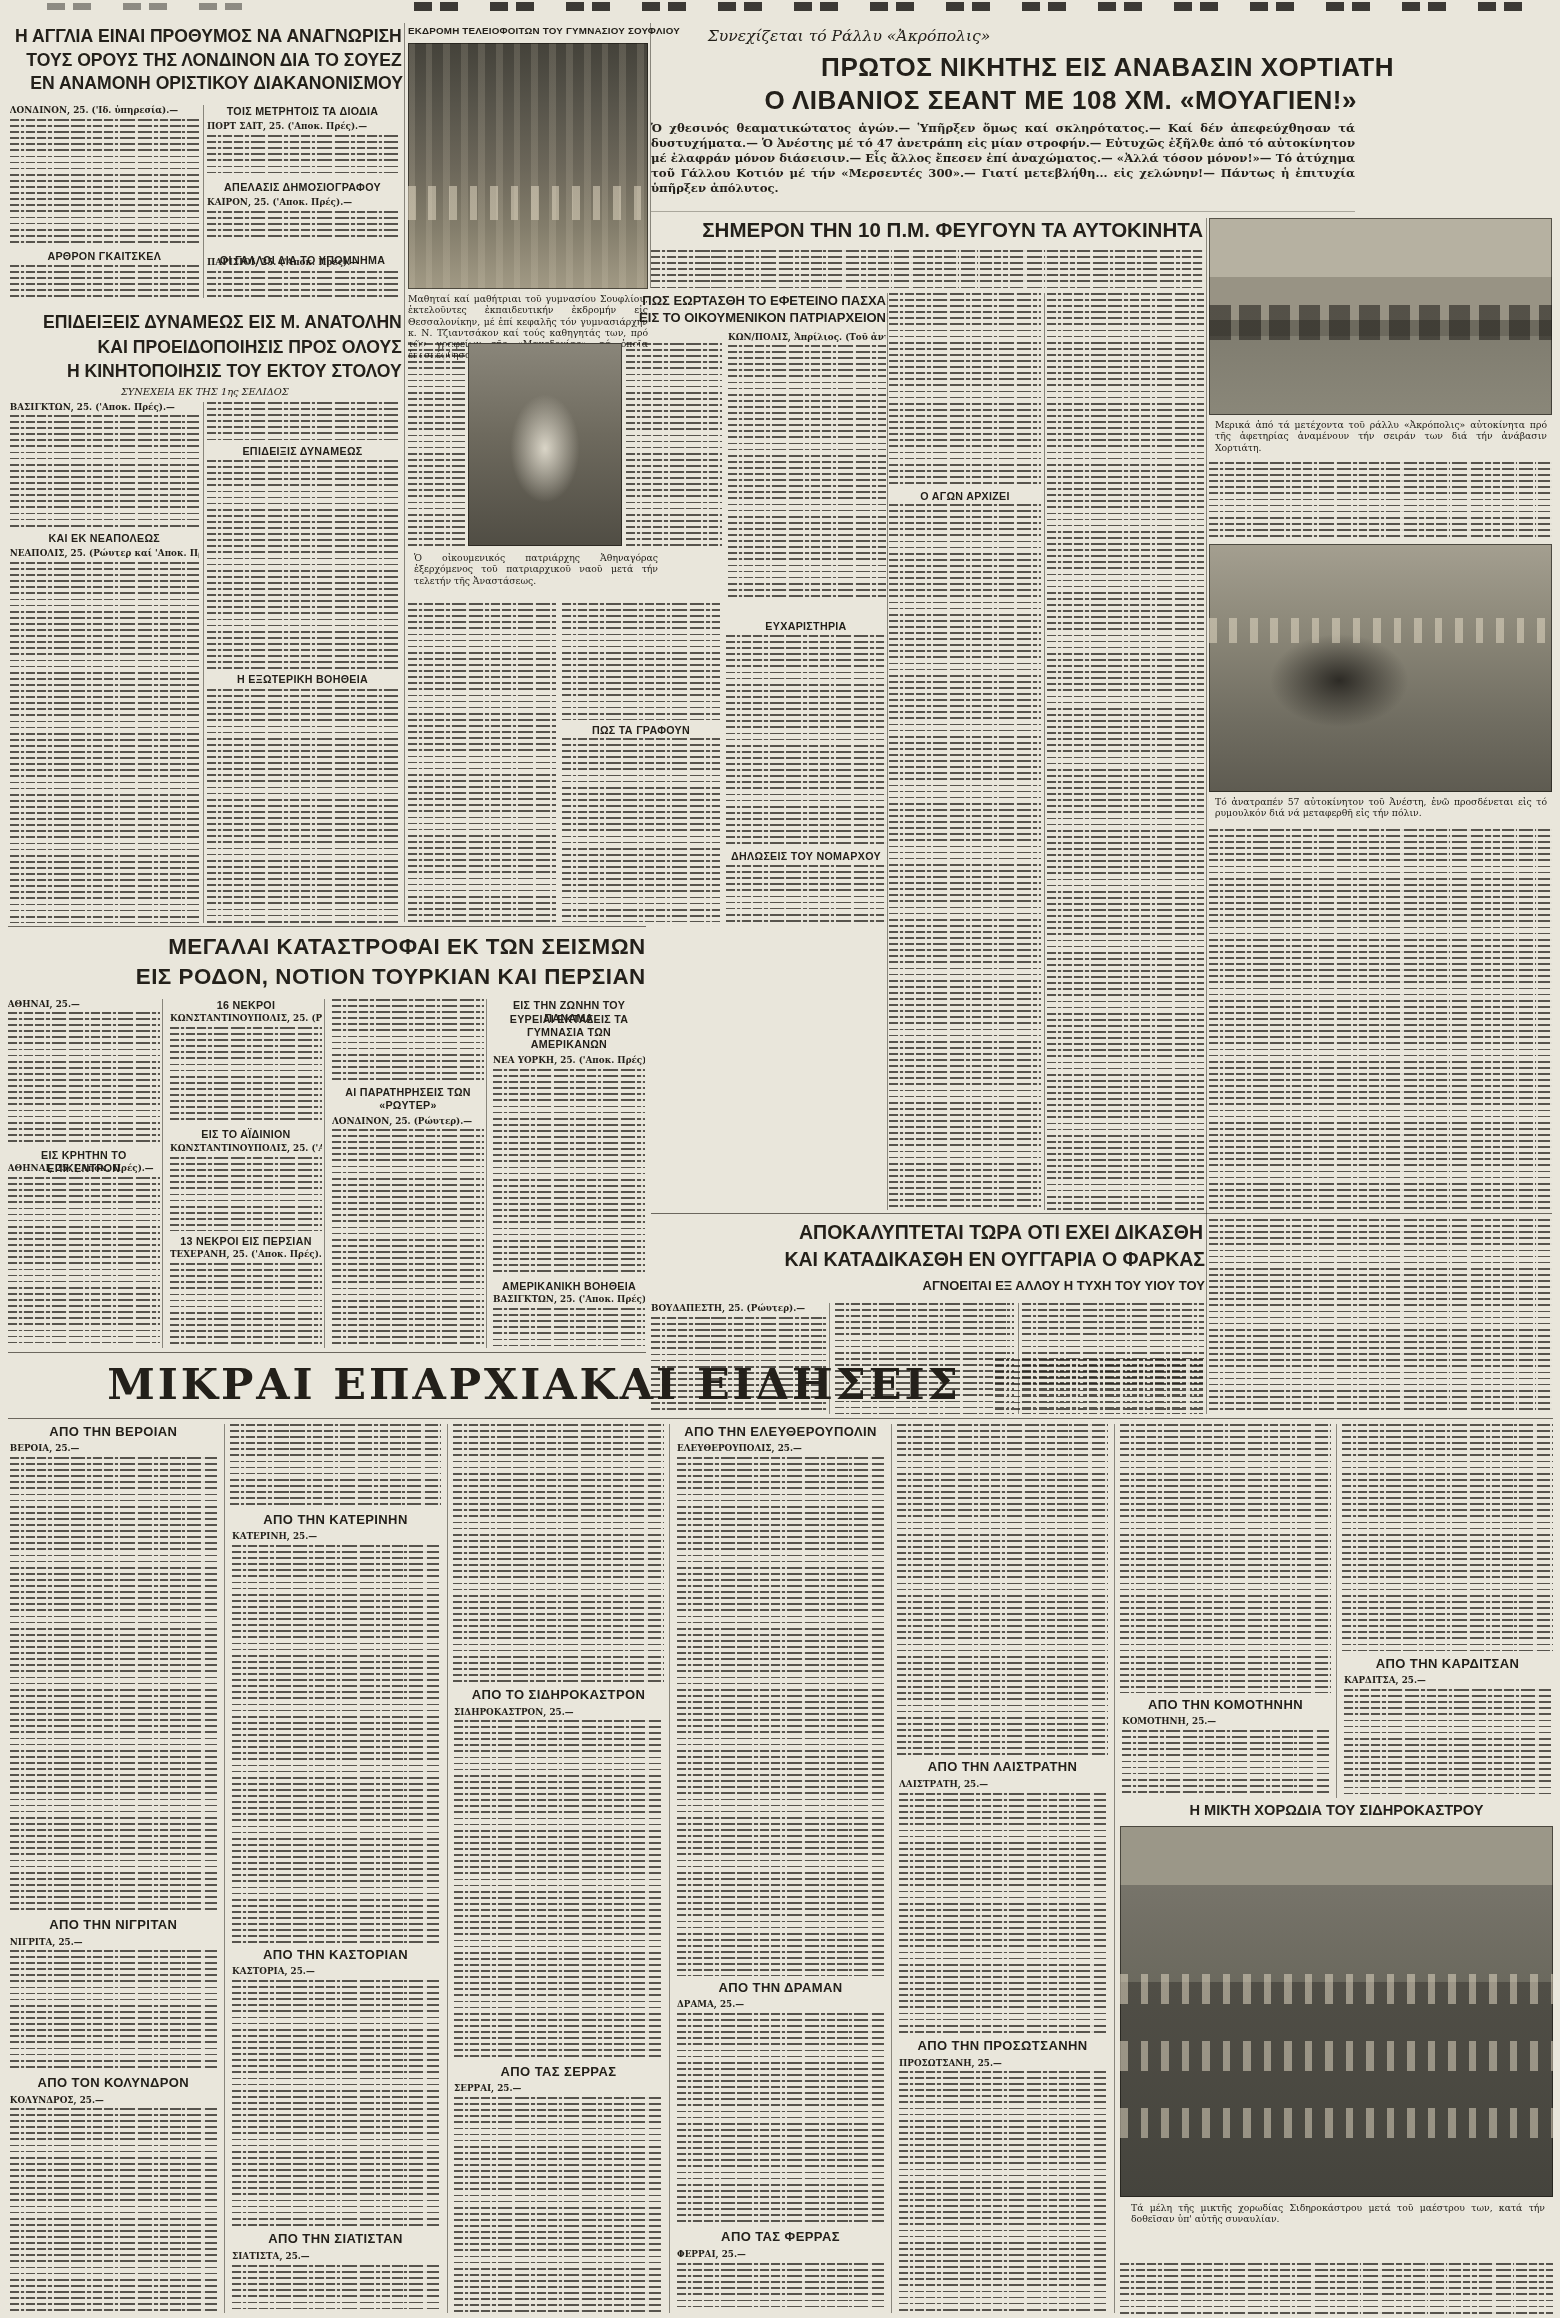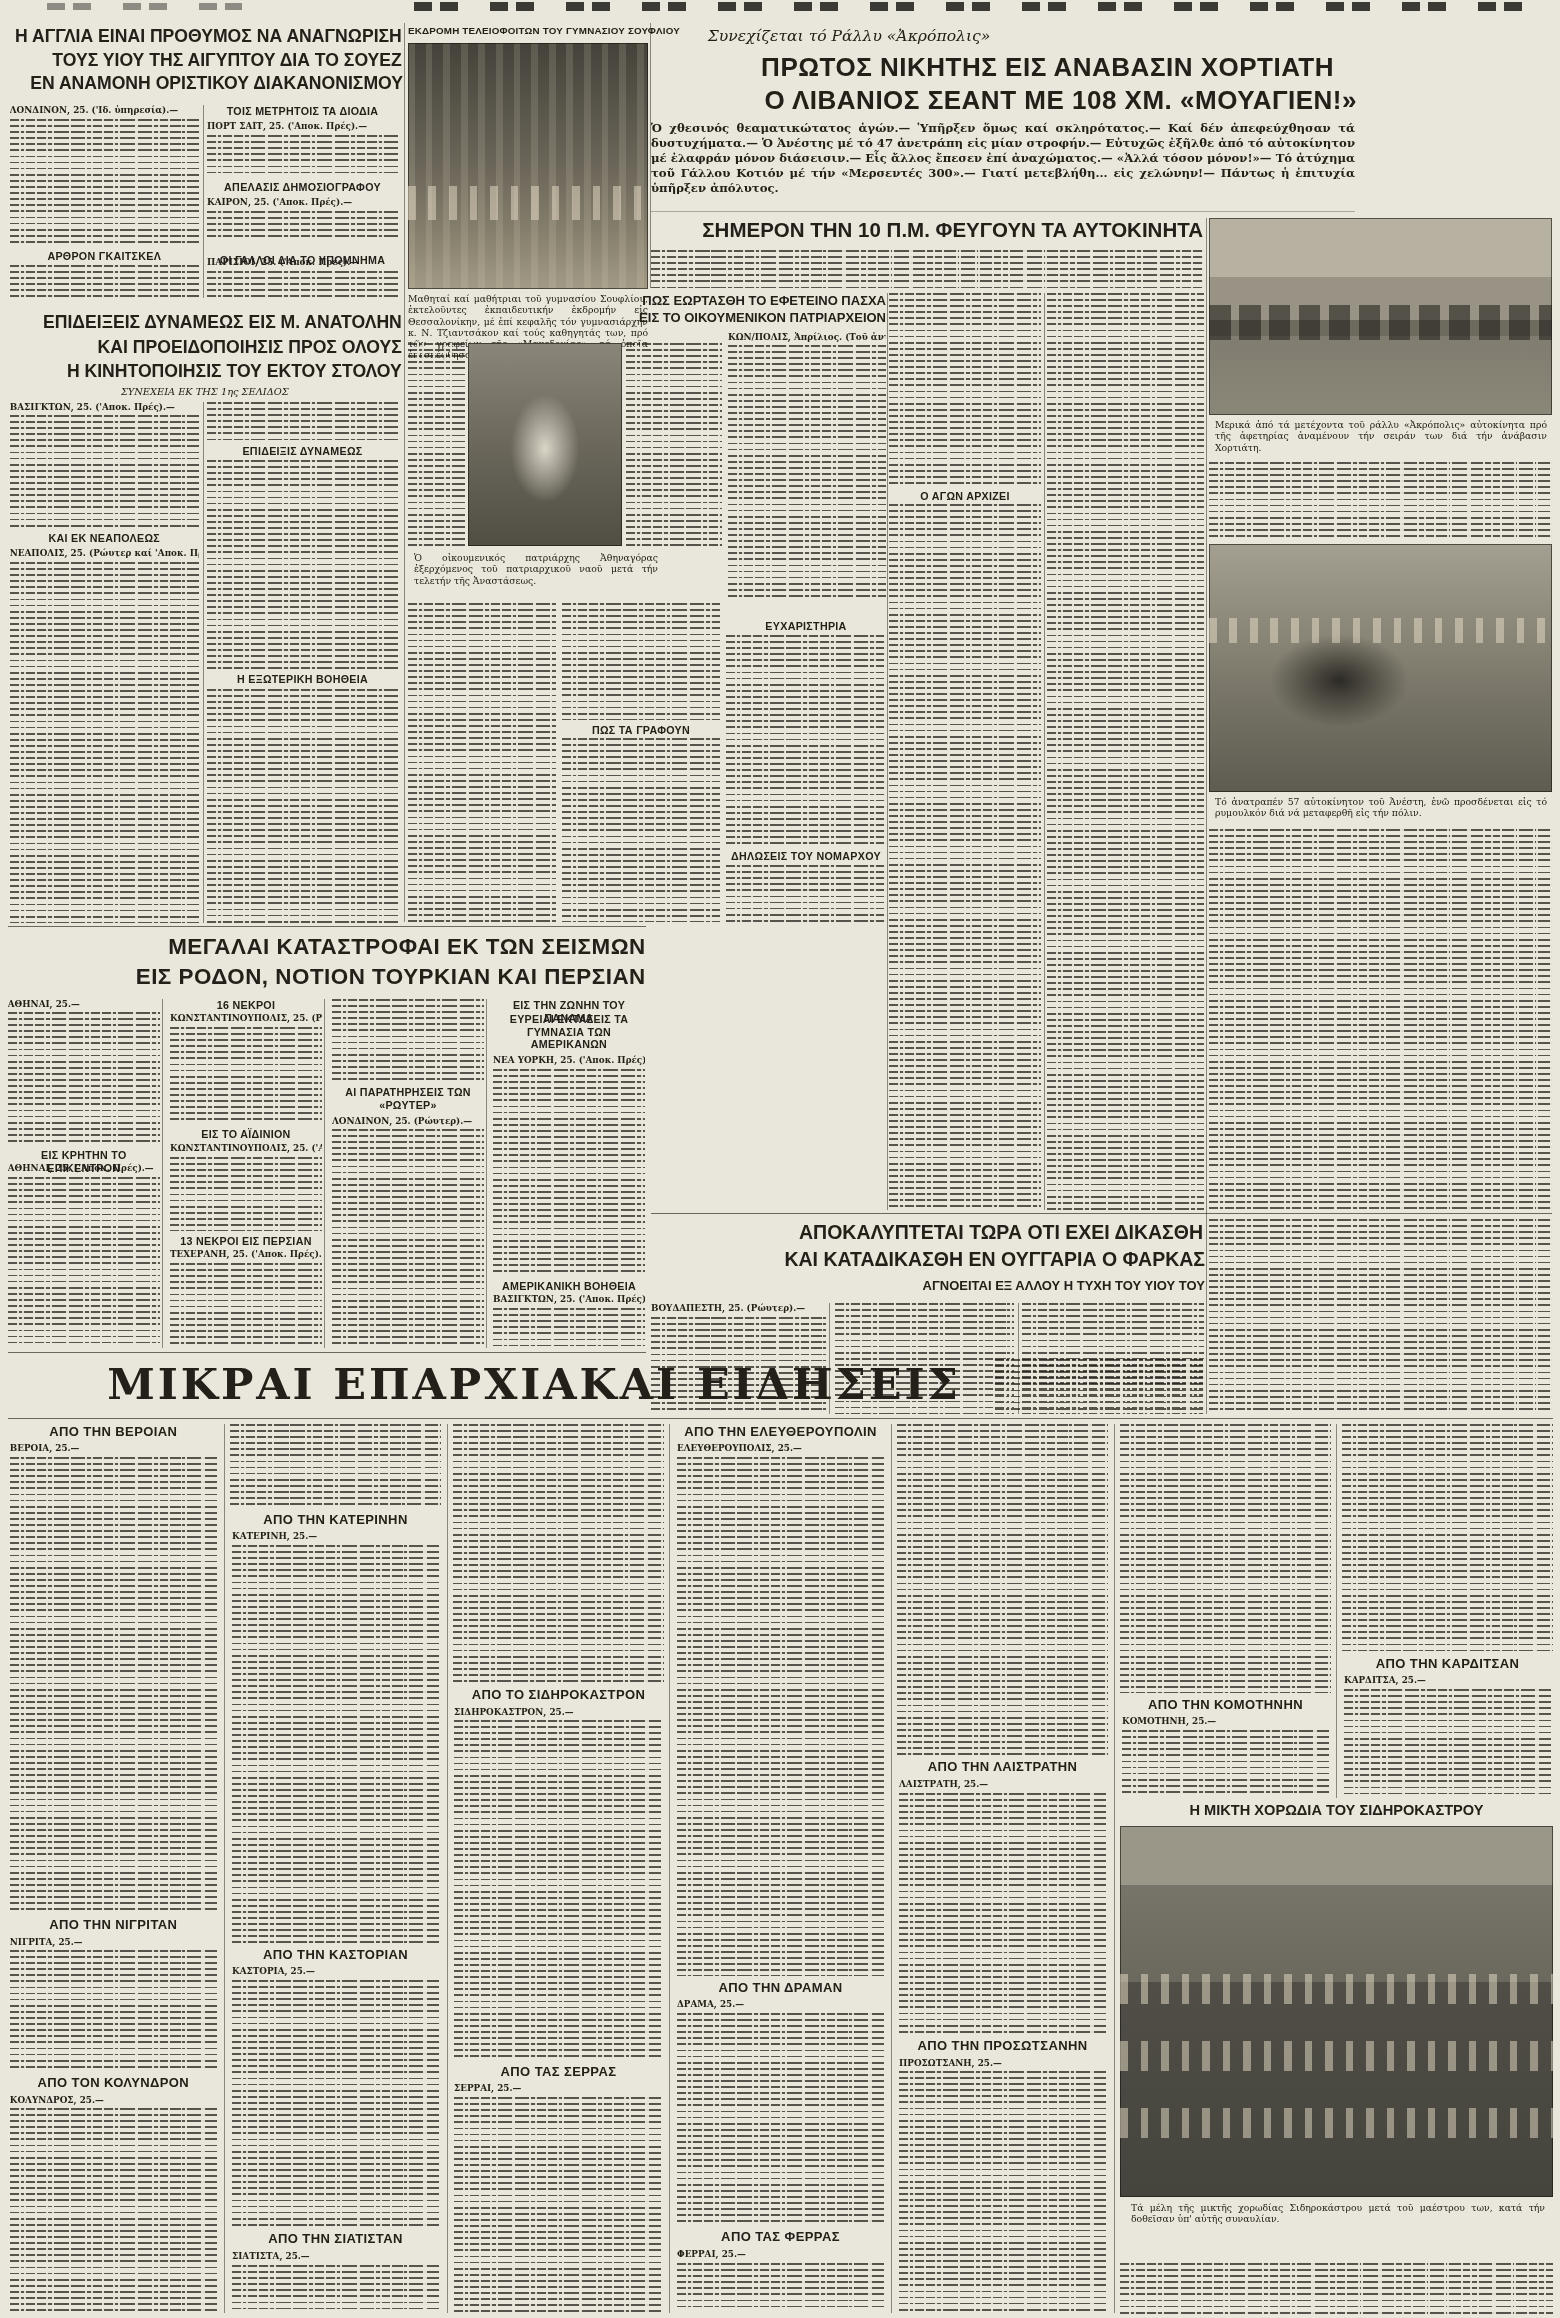--- a/index.html
+++ b/index.html
@@ -59,21 +59,21 @@
 </style>
 </head>
 <body>
 
 <div id="page">
 
   <div class="mastfrag" style="left:414px;top:2px;width:1139px;height:8.8px;opacity:.85"></div>
   <div class="mastfrag" style="left:47px;top:2.9px;width:195px;height:6.8px;opacity:.45"></div>
 
   <div class="hl hl-suez" style="left:7.8px;top:25px;width:394px">Η ΑΓΓΛΙΑ ΕΙΝΑΙ ΠΡΟΘΥΜΟΣ ΝΑ ΑΝΑΓΝΩΡΙΣΗ</div>
-  <div class="hl hl-suez" style="left:7.8px;top:49px;width:394px">ΤΟΥΣ ΥΙΟΥ ΤΗΣ ΑΙΓΥΠΤΟΥ ΔΙΑ ΤΟ ΣΟΥΕΖ</div>
+  <div class="hl hl-suez" style="left:7.8px;top:49px;width:394px">ΤΟΥΣ ΟΡΟΥΣ ΤΗΣ ΛΟΝΔΙΝΟΝ ΔΙΑ ΤΟ ΣΟΥΕΖ</div>
   <div class="hl hl-suez" style="left:9px;top:72px;width:394px">ΕΝ ΑΝΑΜΟΝΗ ΟΡΙΣΤΙΚΟΥ ΔΙΑΚΑΝΟΝΙΣΜΟΥ</div>
   <div class="dl" style="left:9.8px;top:105px;width:189px">ΛΟΝΔΙΝΟΝ, 25. ('Ιδ. ὑπηρεσία).—</div>
   <div class="tx" style="left:9.8px;top:119px;width:189px;height:127px"></div>
   <div class="sub" style="left:9.8px;top:250px;width:189px">ΑΡΘΡΟΝ ΓΚΑΙΤΣΚΕΛ</div>
   <div class="tx" style="left:9.8px;top:265px;width:189px;height:35px"></div>
   <div class="sub" style="left:207px;top:105px;width:191px">ΤΟΙΣ ΜΕΤΡΗΤΟΙΣ ΤΑ ΔΙΟΔΙΑ</div>
   <div class="dl" style="left:207px;top:121px;width:191px">ΠΟΡΤ ΣΑΪΤ, 25. ('Αποκ. Πρές).—</div>
   <div class="tx" style="left:207px;top:135px;width:191px;height:43px"></div>
   <div class="sub" style="left:207px;top:181px;width:191px">ΑΠΕΛΑΣΙΣ ΔΗΜΟΣΙΟΓΡΑΦΟΥ</div>
   <div class="dl" style="left:207px;top:197px;width:191px">ΚΑΪΡΟΝ, 25. ('Αποκ. Πρές).—</div>
@@ -114,21 +114,21 @@
   <div class="tx" style="left:408px;top:603px;width:148px;height:320px"></div>
   <div class="tx" style="left:562px;top:603px;width:158px;height:117px"></div>
   <div class="sub" style="left:562px;top:724px;width:158px">ΠΩΣ ΤΑ ΓΡΑΦΟΥΝ</div>
   <div class="tx" style="left:562px;top:738px;width:158px;height:184px"></div>
   <div class="sub" style="left:726px;top:620px;width:160px">ΕΥΧΑΡΙΣΤΗΡΙΑ</div>
   <div class="tx" style="left:726px;top:635px;width:160px;height:213px"></div>
   <div class="sub" style="left:726px;top:850px;width:160px">ΔΗΛΩΣΕΙΣ ΤΟΥ ΝΟΜΑΡΧΟΥ</div>
   <div class="tx" style="left:726px;top:865px;width:160px;height:58px"></div>
 
   <div class="kicker" style="left:683px;top:27px;width:332px">Συνεχίζεται τό Ράλλυ «Ἀκρόπολις»</div>
-  <div class="hl hl-rally" style="left:628px;top:51px;width:706px">ΠΡΩΤΟΣ ΝΙΚΗΤΗΣ ΕΙΣ ΑΝΑΒΑΣΙΝ ΧΟΡΤΙΑΤΗ</div>
+  <div class="hl hl-rally" style="left:688px;top:51px;width:706px">ΠΡΩΤΟΣ ΝΙΚΗΤΗΣ ΕΙΣ ΑΝΑΒΑΣΙΝ ΧΟΡΤΙΑΤΗ</div>
   <div class="hl hl-rally" style="left:651px;top:84px;width:706px">Ο ΛΙΒΑΝΙΟΣ ΣΕΑΝΤ ΜΕ 108 ΧΜ. «ΜΟΥΑΓΙΕΝ!»</div>
   <div class="deck" style="left:651px;top:121px;width:704px;height:86px">Ὁ χθεσινός θεαματικώτατος ἀγών.— Ὑπῆρξεν ὅμως καί σκληρότατος.— Καί δέν ἀπεφεύχθησαν τά δυστυχήματα.— Ὁ Ἀνέστης μέ τό 47 ἀνετράπη εἰς μίαν στροφήν.— Εὐτυχῶς ἐξῆλθε ἀπό τό αὐτοκίνητον μέ ἐλαφράν μόνον διάσεισιν.— Εἷς ἄλλος ἔπεσεν ἐπί ἀναχώματος.— «Ἀλλά τόσον μόνον!»— Τό ἀτύχημα τοῦ Γάλλου Κοτιόν μέ τήν «Μερσεντές 300».— Γιατί μετεβλήθη... εἰς χελώνην!— Πάντως ἡ ἐπιτυχία ὑπῆρξεν ἀπόλυτος.</div>
   <div class="hr" style="left:651px;top:211px;width:704px;opacity:.5"></div>
   <div class="hl hl-cars" style="left:651px;top:218px;width:552px">ΣΗΜΕΡΟΝ ΤΗΝ 10 Π.Μ. ΦΕΥΓΟΥΝ ΤΑ ΑΥΤΟΚΙΝΗΤΑ</div>
   <div class="tx" style="left:651px;top:250px;width:552px;height:39px"></div>
   <div class="tx" style="left:889px;top:293px;width:152px;height:193px"></div>
   <div class="sub" style="left:889px;top:490px;width:152px">Ο ΑΓΩΝ ΑΡΧΙΖΕΙ</div>
   <div class="tx" style="left:889px;top:504px;width:152px;height:705px"></div>
   <div class="tx" style="left:1047px;top:293px;width:157px;height:917px"></div>
 

